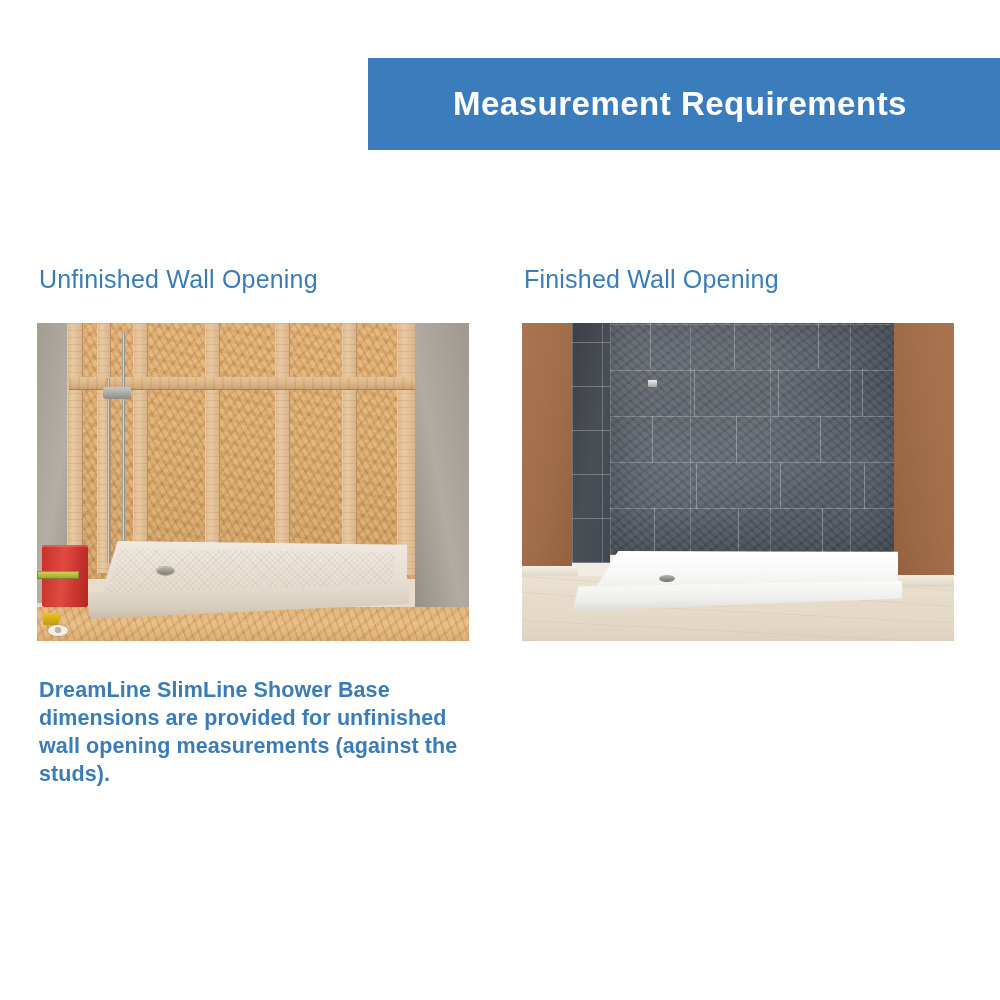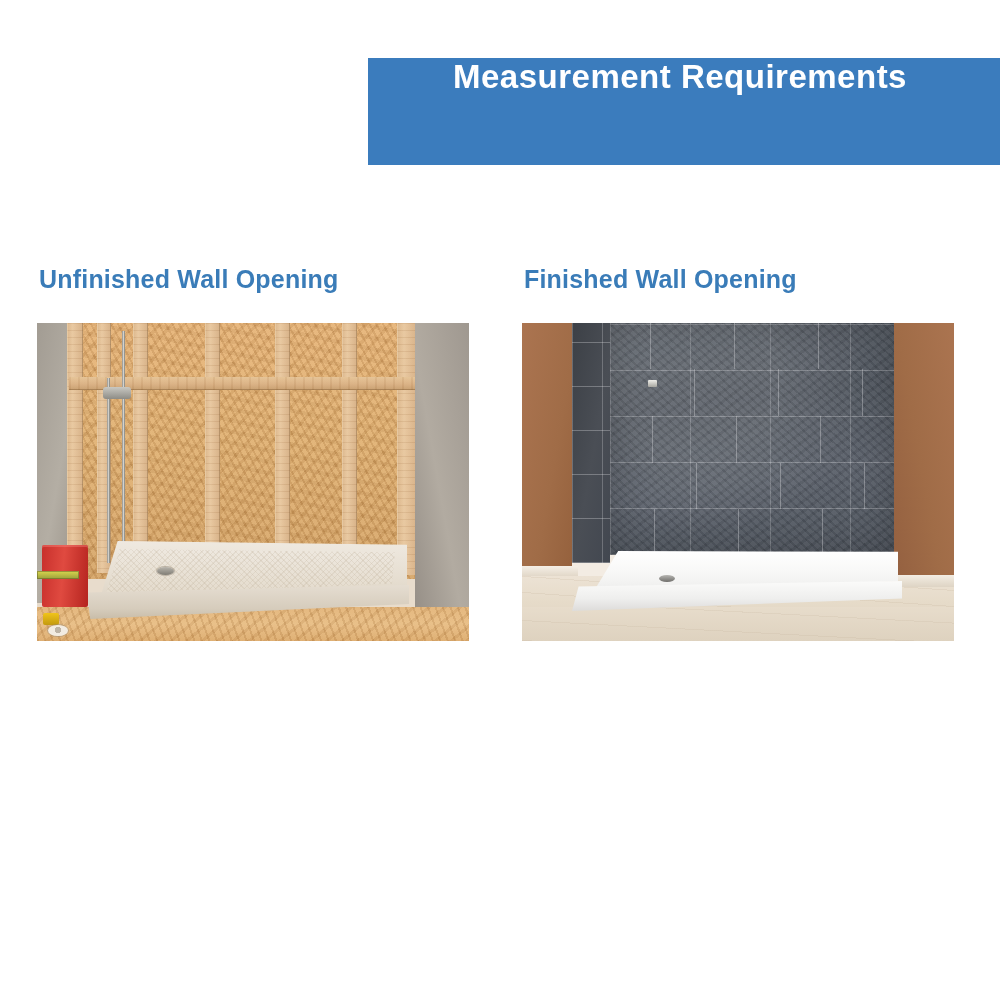--- a/index.html
+++ b/index.html
@@ -15,24 +15,24 @@
     font-family: "Liberation Sans", sans-serif;
     -webkit-font-smoothing: antialiased;
   }
 
   
   .header-banner {
     position: absolute;
     left: 368px;
     top: 58px;
     width: 632px;
-    height: 107px;
+    height: 92px;
     background: #3b7cbd;
     display: flex;
-    align-items: flex-start;
+    align-items: center;
     justify-content: center;
   }
   .header-title {
     color: #ffffff;
     font-size: 33px;
     font-weight: bold;
     letter-spacing: 0.5px;
     white-space: nowrap;
     padding-right: 8px;
   }
@@ -41,21 +41,21 @@
   .column {
     position: absolute;
     top: 265px;
   }
   .column.left  { left: 37px;  width: 440px; }
   .column.right { left: 522px; width: 440px; }
 
   .section-title {
     color: #3a7cb8;
     font-size: 25px;
-    font-weight: bold;
+    font-weight: normal;
     letter-spacing: 0.2px;
     margin: 0 0 29px 2px;
     white-space: nowrap;
   }
 
   .photo-frame {
     position: relative;
     width: 432px;
     height: 318px;
     overflow: hidden;
@@ -303,20 +303,21 @@
       <div class="unf-drain"></div>
       <div class="unf-pan-face"></div>
 
       <div class="unf-toolbox"></div>
       <div class="unf-level"></div>
       <div class="unf-tape"></div>
       <div class="unf-roll"></div>
     </div>
   </div>
 
+  <p class="caption">DreamLine SlimLine Shower Base dimensions are provided for unfinished wall opening measurements (against the studs).</p>
 </div>
 
 <div class="column right">
 
   <h2 class="section-title">Finished Wall Opening</h2>
 
   <div class="photo-frame">
     <div class="ph-fin">
 
       <div class="fin-wall-l"></div>

